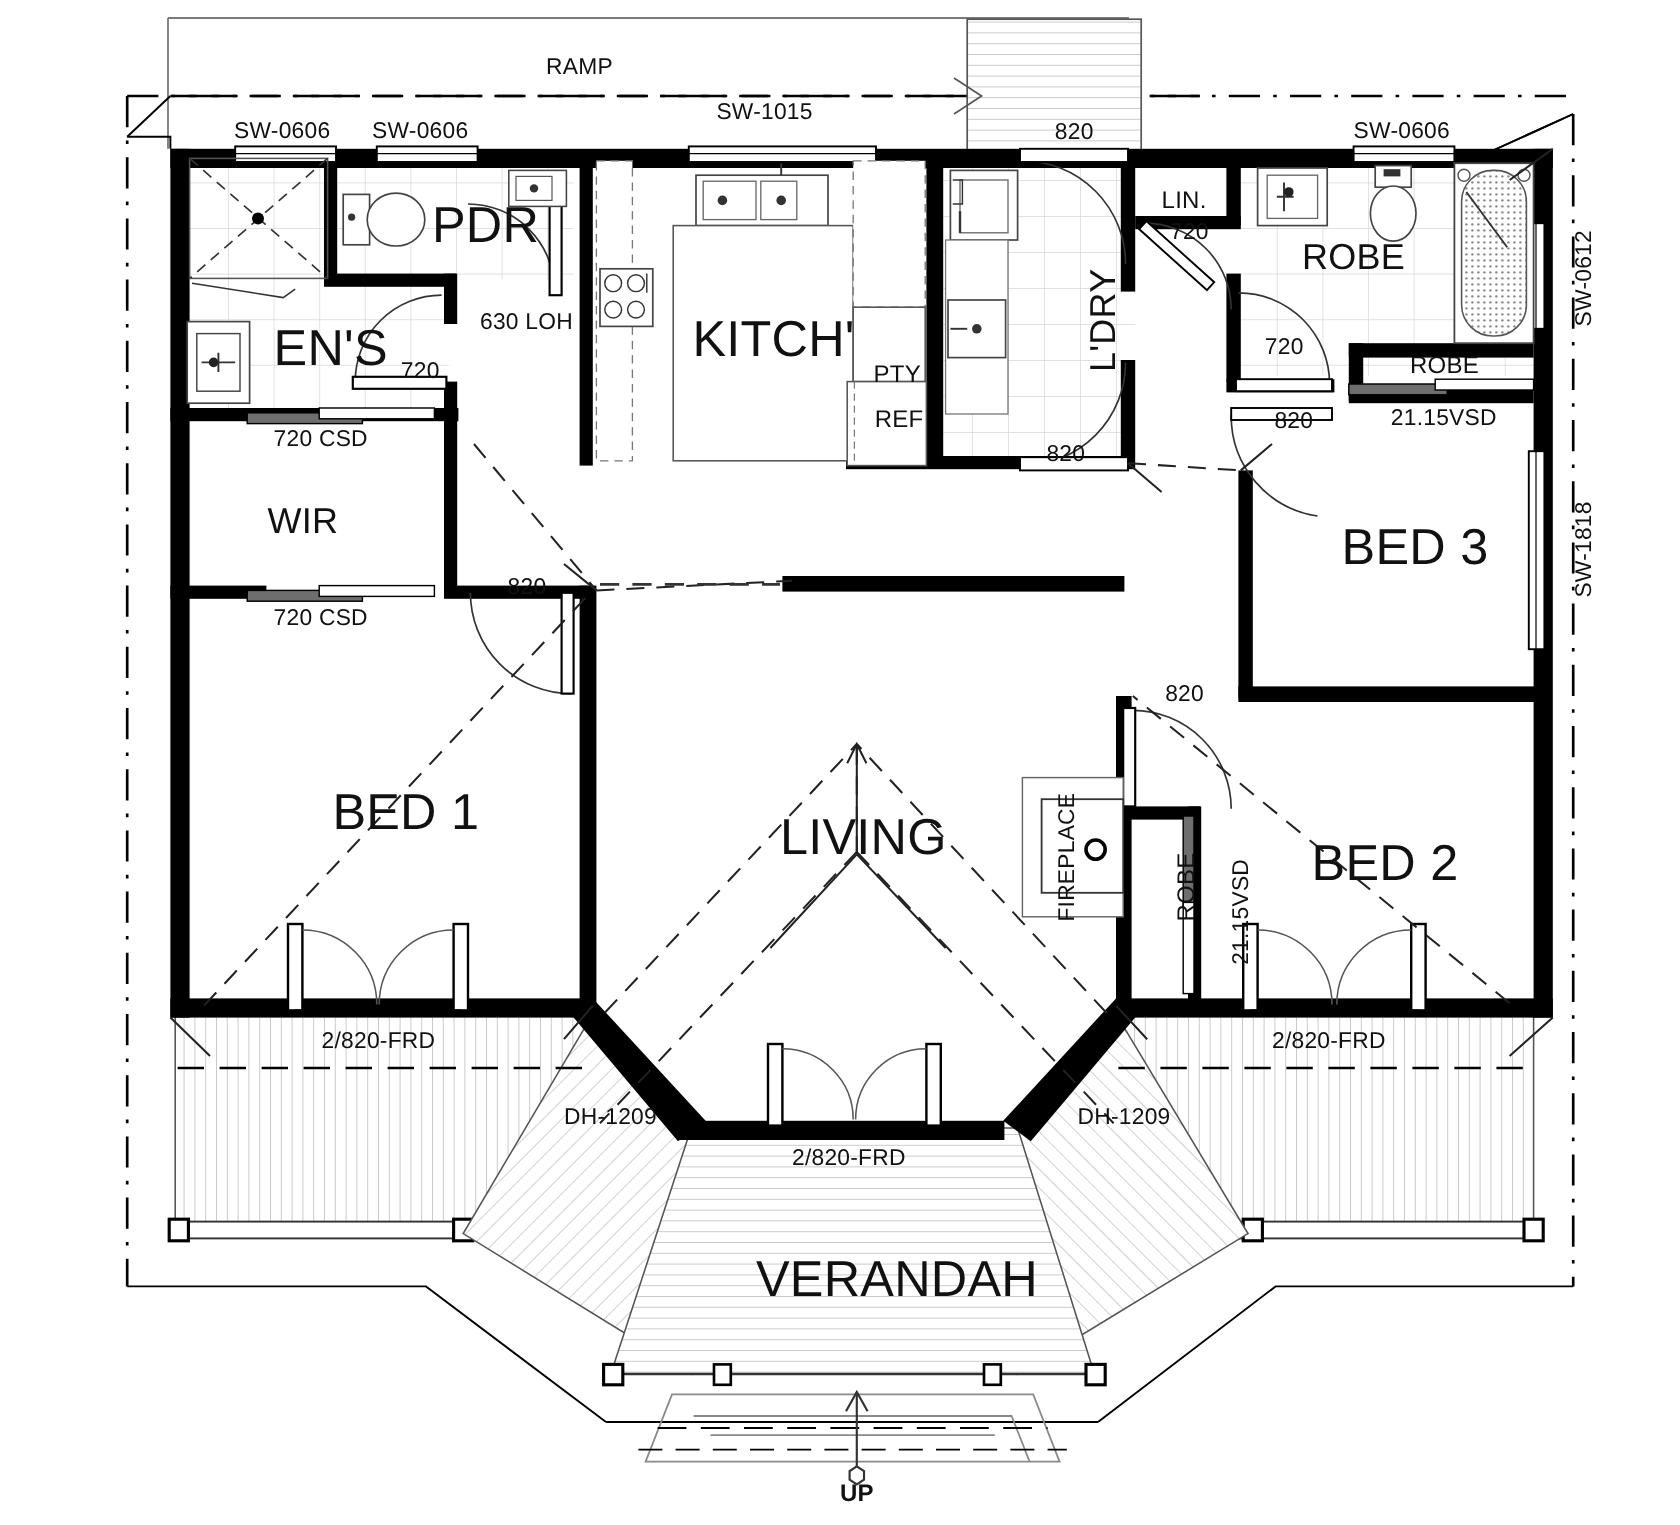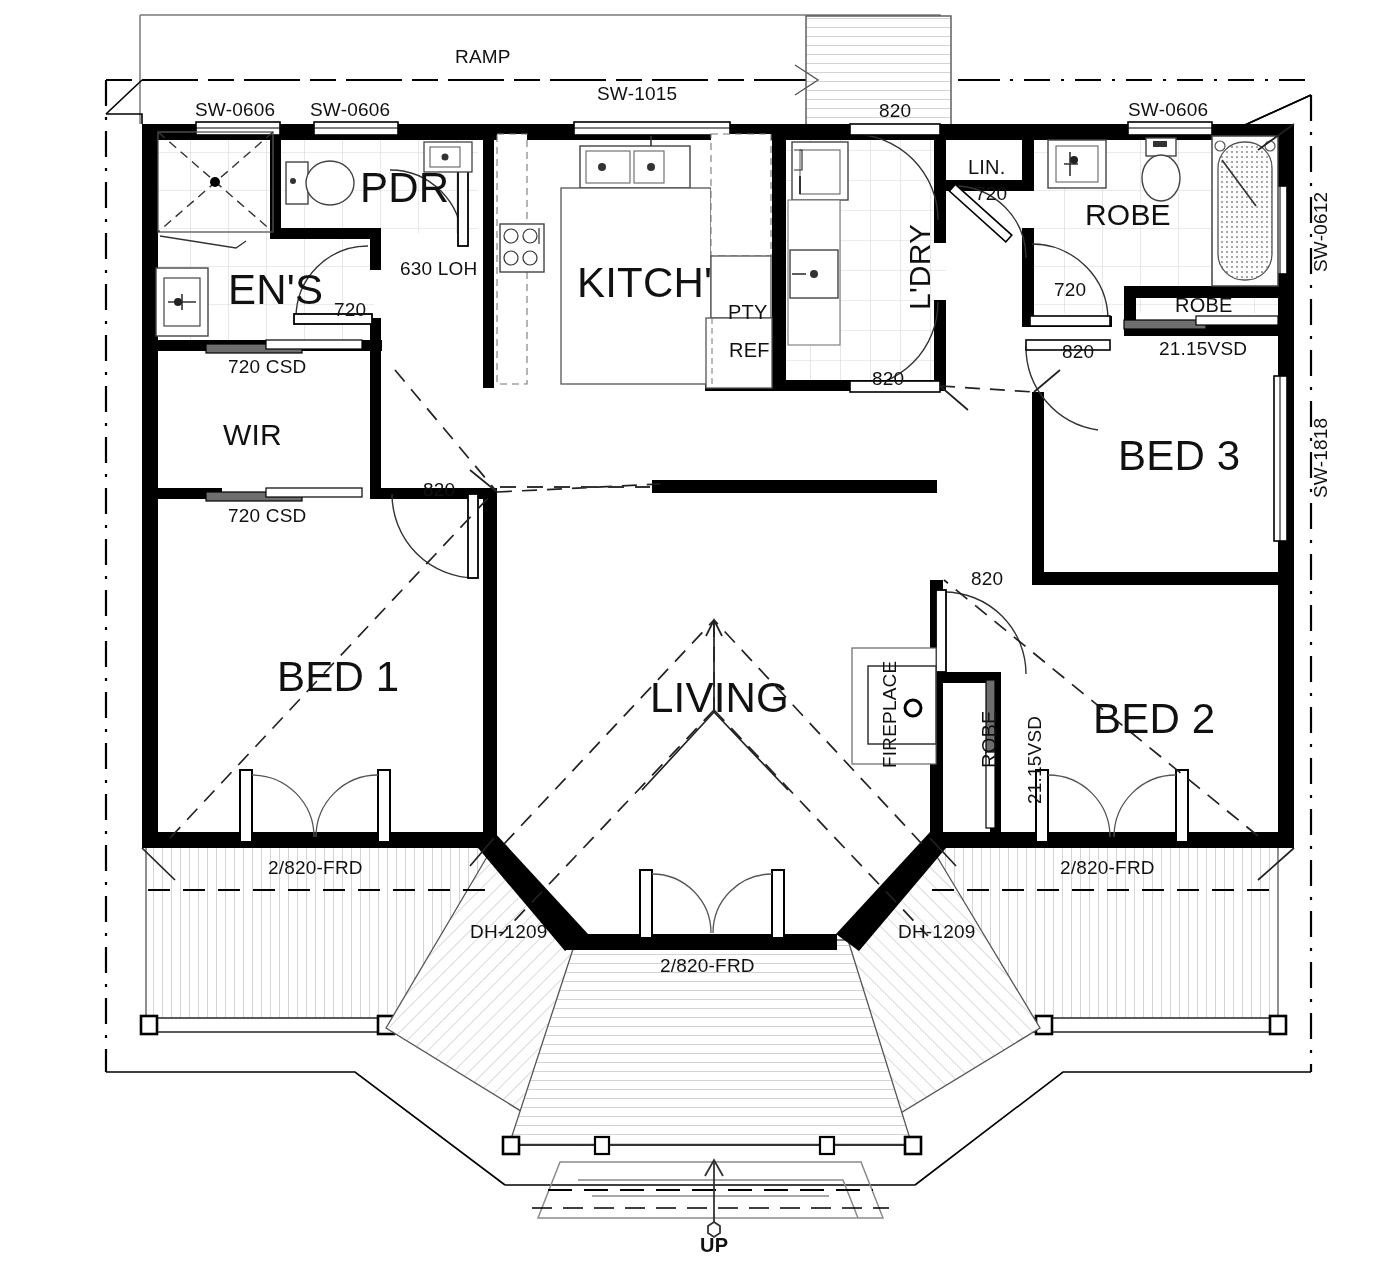--- a/index.html
+++ b/index.html
@@ -414,20 +414,21 @@
 
 <div class="lbl room" style="left:360px;top:164px;">PDR</div>
 <div class="lbl room" style="left:228px;top:266px;">EN'S</div>
 <div class="lbl room" style="left:577px;top:259px;">KITCH'</div>
 <div class="lbl room sm" style="left:1085px;top:198px;">ROBE</div>
 <div class="lbl room sm" style="left:223px;top:418px;">WIR</div>
 <div class="lbl room" style="left:277px;top:653px;">BED 1</div>
 <div class="lbl room" style="left:1093px;top:695px;">BED 2</div>
 <div class="lbl room" style="left:1118px;top:432px;">BED 3</div>
 <div class="lbl room" style="left:650px;top:674px;">LIVING</div>
+<div class="lbl room" style="left:630px;top:1042px;">VERANDAH</div>
 
 <div class="lbl note b" style="left:728px;top:261px;margin-top:40px;">PTY</div>
 <div class="lbl note b" style="left:729px;top:339px;">REF</div>
 <div class="lbl note b" style="left:968px;top:156px;">LIN.</div>
 <div class="lbl note b" style="left:1175px;top:294px;">ROBE</div>
 
 <div class="lbl room sm vert" style="left:903px;top:310px;transform:rotate(-90deg);">L'DRY</div>
 <div class="lbl note b vert" style="left:978px;top:768px;transform:rotate(-90deg);">ROBE</div>
 <div class="lbl note vert" style="left:879px;top:768px;transform:rotate(-90deg);">FIREPLACE</div>
 <div class="lbl note vert" style="left:1310px;top:272px;transform:rotate(-90deg);">SW-0612</div>

